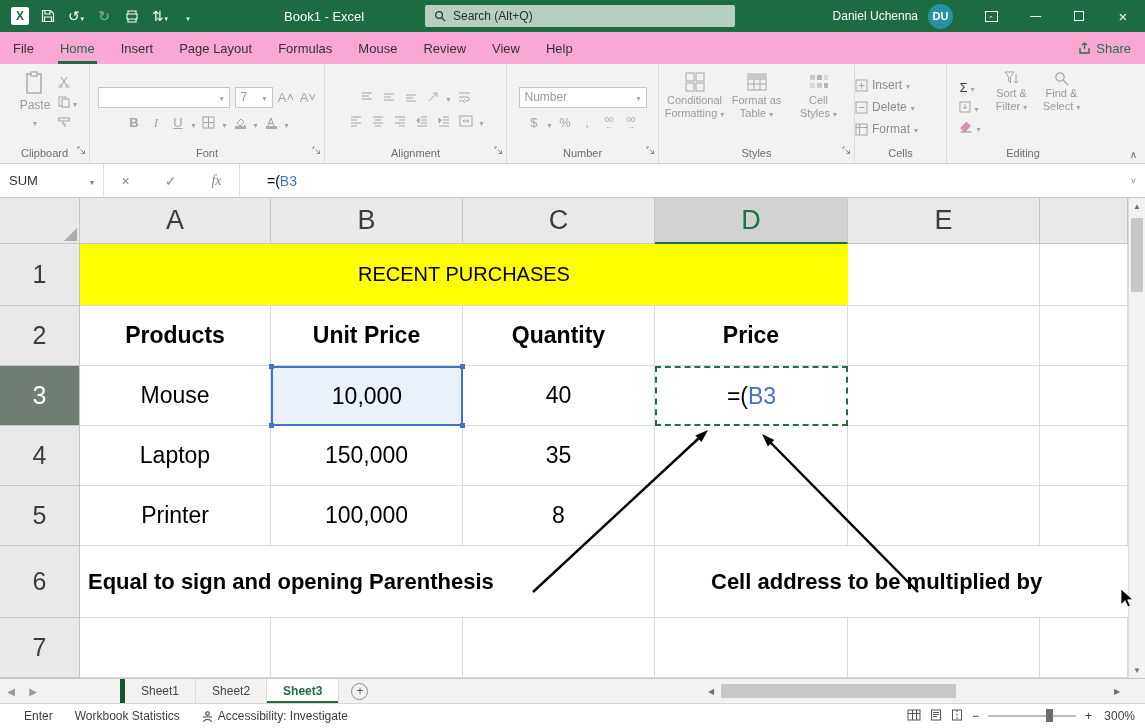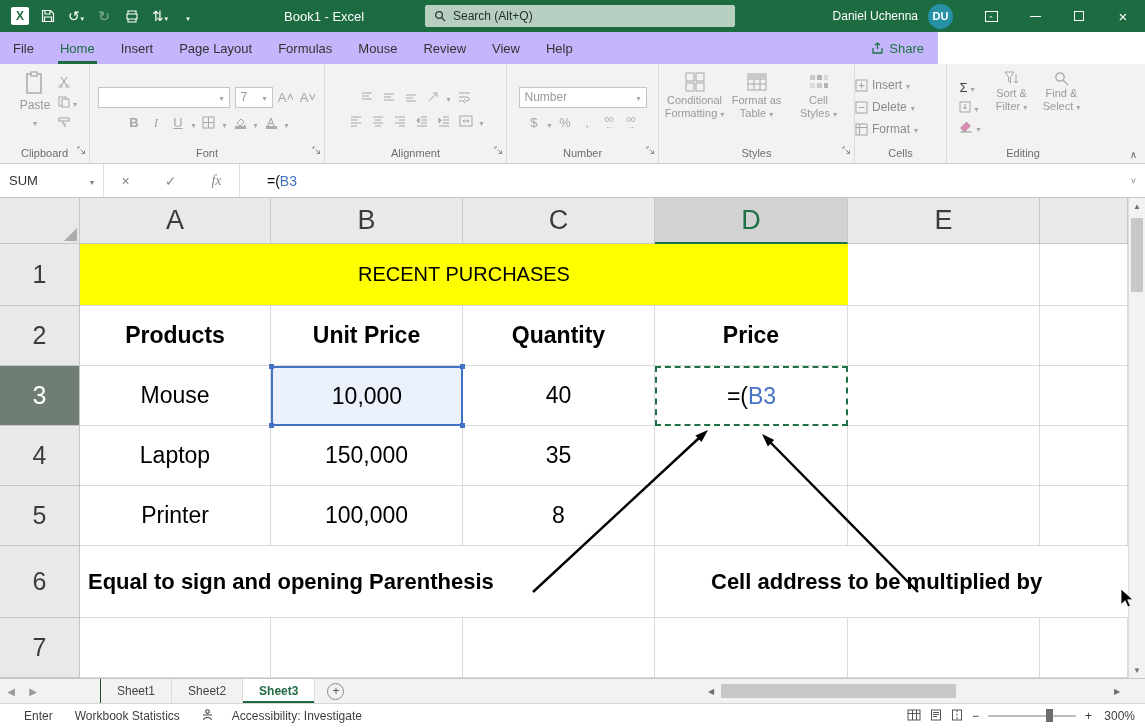--- a/index.html
+++ b/index.html
@@ -17,21 +17,21 @@
 .searchbox{position:absolute;left:425px;top:5px;width:310px;height:22px;background:#B7CFC1;border-radius:2px;display:flex;align-items:center;gap:7px;padding-left:9px;color:#23312a;font-size:12px}
 .tb-right{position:absolute;right:0;top:0;height:32px;display:flex;align-items:center}
 .uname{font-size:12px;margin-right:10px}
 .avatar{width:25px;height:25px;border-radius:50%;background:#2691A5;color:#fff;font-size:11px;font-weight:700;display:flex;align-items:center;justify-content:center;margin-right:16px}
 .winbtn{width:44px;height:32px;display:flex;align-items:center;justify-content:center;font-size:15px}
 .maxsq{width:10px;height:10px;border:1px solid #fff;display:block}
 .minln{width:11px;height:1px;background:#fff;display:block}
 .ribdisp{width:13px;height:11px;border:1px solid #fff;display:flex;align-items:flex-end;justify-content:center;font-size:7px;line-height:5px}
 
 
-.tabsrow{position:absolute;left:0;top:32px;width:938px;height:32px;background:#c4b5fd;display:flex;align-items:center}
+.tabsrow{position:absolute;left:0;top:32px;width:1145px;height:32px;background:#f9a8d4;display:flex;align-items:center}
 .rtab{padding:0 13px;font-size:13px;color:#333;height:32px;display:flex;align-items:center;position:relative}
 .rtab.active{color:#1E6B41;font-weight:400}
 .rtab.active::after{content:"";position:absolute;left:11px;right:11px;bottom:0;height:3px;background:#1E6B41}
 .share{position:absolute;right:14px;display:flex;align-items:center;gap:5px;color:#217346;font-size:13px}
 
 
 .ribbon{position:absolute;left:0;top:64px;width:1145px;height:100px;background:#F3F2F1;border-bottom:1px solid #D2D0CE;display:flex}
 .rgroup{height:100%;border-right:1px solid #DEDCDA;display:flex;flex-direction:column;position:relative;padding-top:4px}
 .gbody{flex:1;display:flex;justify-content:center}
 .glabel{height:17px;line-height:14px;text-align:center;font-size:11px;color:#6d6d6d}
@@ -87,33 +87,33 @@
 
 
 .vscroll{position:absolute;left:1128px;top:198px;width:17px;height:480px;background:#F2F2F2;border-left:1px solid #DCDCDC;display:flex;flex-direction:column;font-size:8px;color:#707070}
 .varrow{height:16px;display:flex;align-items:center;justify-content:center}
 .vtrack{flex:1;position:relative}
 .vthumb{position:absolute;left:2px;right:2px;top:4px;height:74px;background:#C7C7C7;border-radius:1px}
 
 
 .tabbar{position:absolute;left:0;top:678px;width:1145px;height:25px;background:#F3F2F1;border-top:1px solid #C6C6C6;display:flex;align-items:center;font-size:12px;color:#555}
 .snav{width:22px;text-align:center;color:#9a9a9a;font-size:10px}
-.stabs{display:flex;height:100%;margin-left:56px;border-left:1px solid #14532d}
+.stabs{display:flex;height:100%;margin-left:76px;border-left:5px solid #14532d}
 .stab{height:100%;display:flex;align-items:center;padding:0 16px;border-right:1px solid #DCDCDC;color:#444}
 .stab.active{background:#fff;color:#1E6B41;font-weight:700;box-shadow:inset 0 -2px 0 #1E6B41}
 .addtab{width:17px;height:17px;border:1px solid #8a8a8a;border-radius:50%;display:flex;align-items:center;justify-content:center;margin-left:12px;color:#555;font-size:12px}
 .hscroll{position:absolute;right:20px;top:3px;width:422px;height:18px;background:#F2F2F2;display:flex;align-items:center;color:#707070;font-size:8px}
 .harrow{width:16px;text-align:center}
 .htrack{flex:1;position:relative;height:100%}
 .hthumb{position:absolute;left:2px;top:2px;bottom:2px;width:235px;background:#C7C7C7;border-radius:1px}
 
 
 .statusbar{position:absolute;left:0;top:703px;width:1145px;height:25px;background:#fff;border-top:1px solid #D6D6D6;display:flex;align-items:center;font-size:12px;color:#3d3d3d}
 .sleft{display:flex;align-items:center;gap:22px;padding-left:24px}
-.aitem{display:flex;align-items:flex-start;gap:19px}
+.aitem{display:flex;align-items:flex-end;gap:5px}
 .sright{position:absolute;right:10px;display:flex;align-items:center;gap:9px}
 .zoomtrack{width:88px;height:2px;background:#BDBDBD;position:relative}
 .zoomthumb{position:absolute;left:58px;top:-6px;width:7px;height:13px;background:#6d6d6d}
 .zlabel{min-width:34px;text-align:right}
 </style>
 </head>
 <body>
 
 <div class="titlebar">
   <div class="qat">

